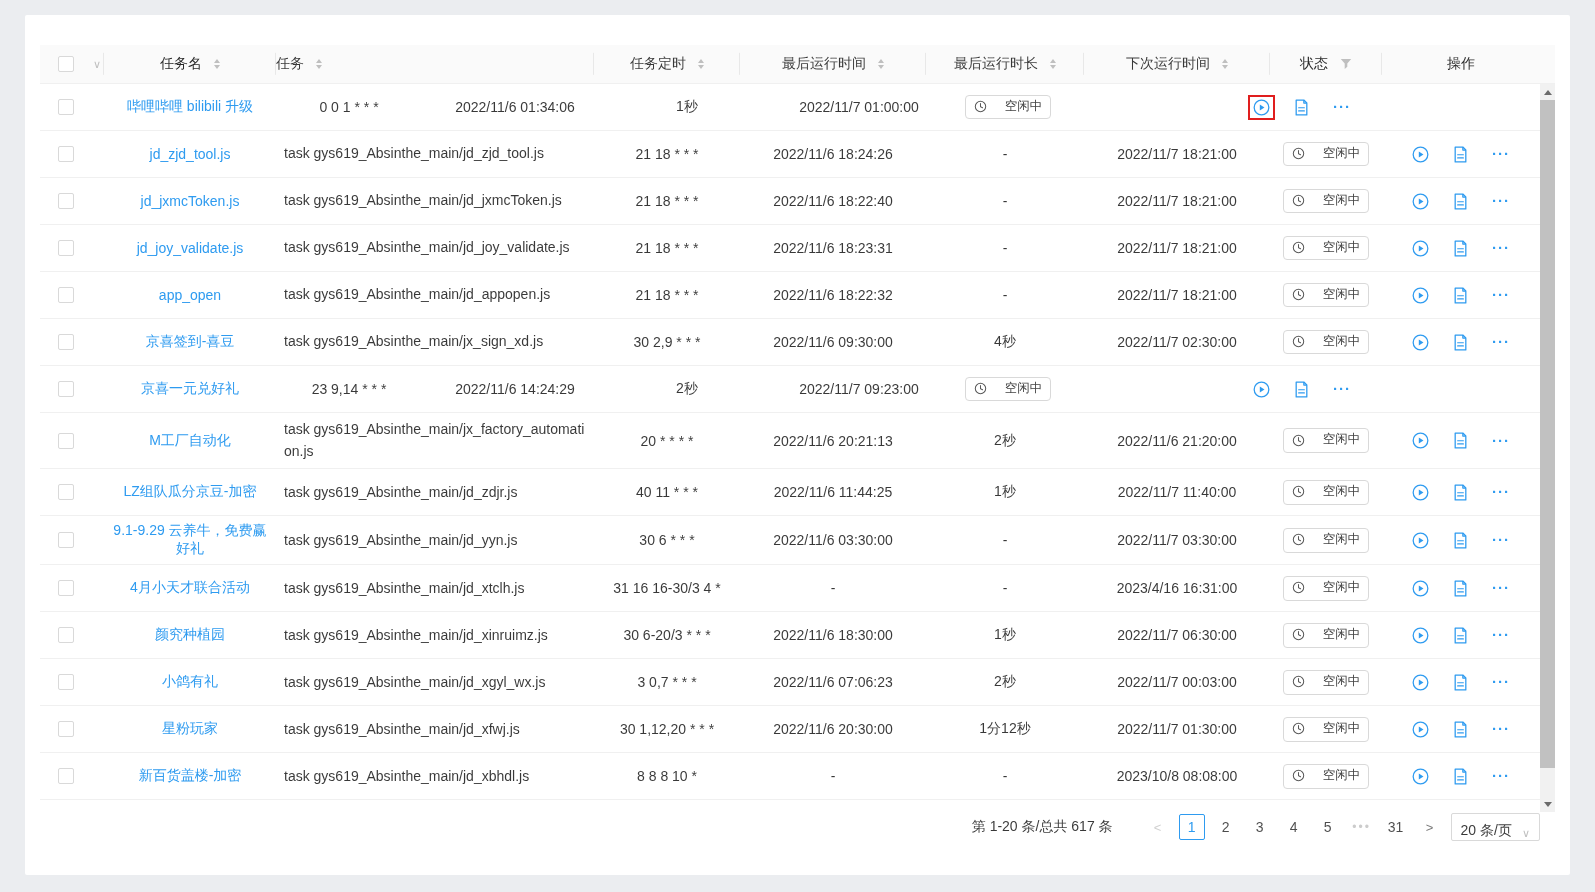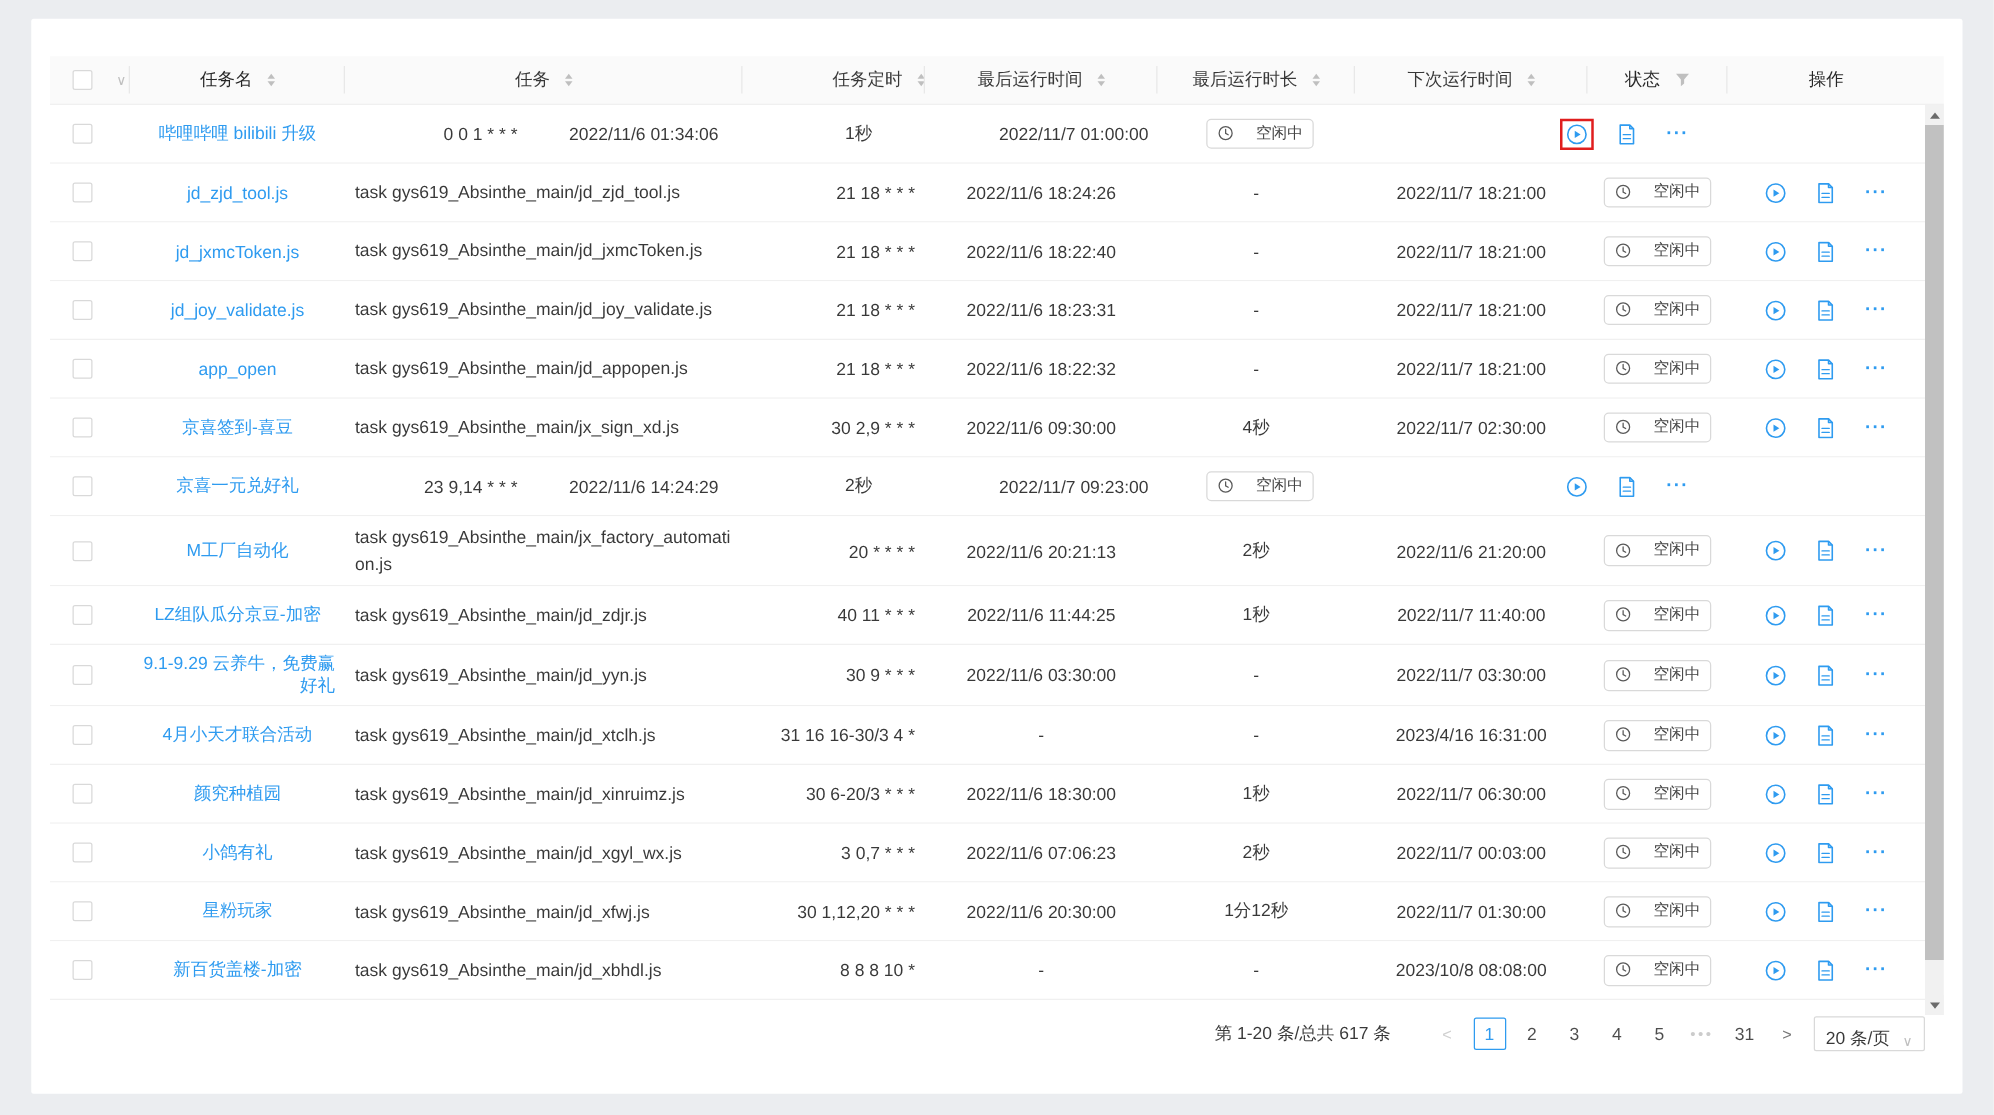--- a/index.html
+++ b/index.html
@@ -29,24 +29,24 @@
   }
   .tbody { position:relative; }
   .rows { width:calc(100% - 15px); }
   .tr {
     display:flex; align-items:center; min-height:47px;
     border-bottom:1px solid #f0f0f0; background:#fff;
   }
   .td { display:flex; align-items:center; justify-content:center; padding:6px 8px; }
   
   .col-check  { width:64px;  justify-content:flex-start; padding-left:18px; }
-  .col-name   { width:172px; text-align:right; }
+  .col-name   { width:172px; text-align:center; }
   .col-task   { width:318px; justify-content:flex-start; text-align:left;
                 word-break:break-all; line-height:1.55; color:rgba(0,0,0,.78); }
-  .col-cron   { width:146px; color:rgba(0,0,0,.78);justify-content:flex-end; }
+  .col-cron   { width:146px; color:rgba(0,0,0,.78); }
   .col-last   { width:186px; color:rgba(0,0,0,.78); }
   .col-dur    { width:158px; color:rgba(0,0,0,.78); }
   .col-next   { width:186px; color:rgba(0,0,0,.78); }
   .col-status { width:112px; }
   .col-actions{ flex:1; gap:14px; }
   .thead .col-actions { padding-right:15px; }
   
   .checkbox {
     width:16px; height:16px; border:1px solid #d9d9d9; border-radius:2px;
     background:#fff; display:inline-block; cursor:pointer;
@@ -118,21 +118,21 @@
         <span class="checkbox"></span>
         <span class="sel-chevron">∨</span>
       </div>
       <div class="th col-name">
         <span>任务名</span>
         <span class="sorter">
             <i class="up"></i>
             <i class="down"></i>
           </span>
       </div>
-      <div class="th col-task" style="justify-content:center">
+      <div class="th col-task" style="">
         <span>任务</span>
         <span class="sorter">
             <i class="up"></i>
             <i class="down"></i>
           </span>
       </div>
       <div class="th col-cron">
         <span>任务定时</span>
         <span class="sorter">
             <i class="up"></i>
@@ -534,21 +534,21 @@
     </div>
   </div>
           <div class="tr">
     <div class="td col-check">
       <span class="checkbox"></span>
     </div>
     <div class="td col-name">
       <a class="task-link">9.1-9.29 云养牛，免费赢好礼</a>
     </div>
     <div class="td col-task">task gys619_Absinthe_main/jd_yyn.js</div>
-    <div class="td col-cron">30 9 * * *</div>
+    <div class="td col-cron">30 6 * * *</div>
     <div class="td col-last">2022/11/6 03:30:00</div>
     <div class="td col-dur">-</div>
     <div class="td col-next">2022/11/7 03:30:00</div>
     <div class="td col-status">
       <span class="status-badge">
         <svg width="13" height="13" viewBox="0 0 14 14">
                   <circle cx="7" cy="7" r="5.6" fill="none" stroke="#595959" stroke-width="1.1"></circle>
                   <path d="M7 3.8V7.2L9.2 8.4" fill="none" stroke="#595959" stroke-width="1.1" stroke-linecap="round"></path>
                 </svg>
         <span>空闲中</span>

